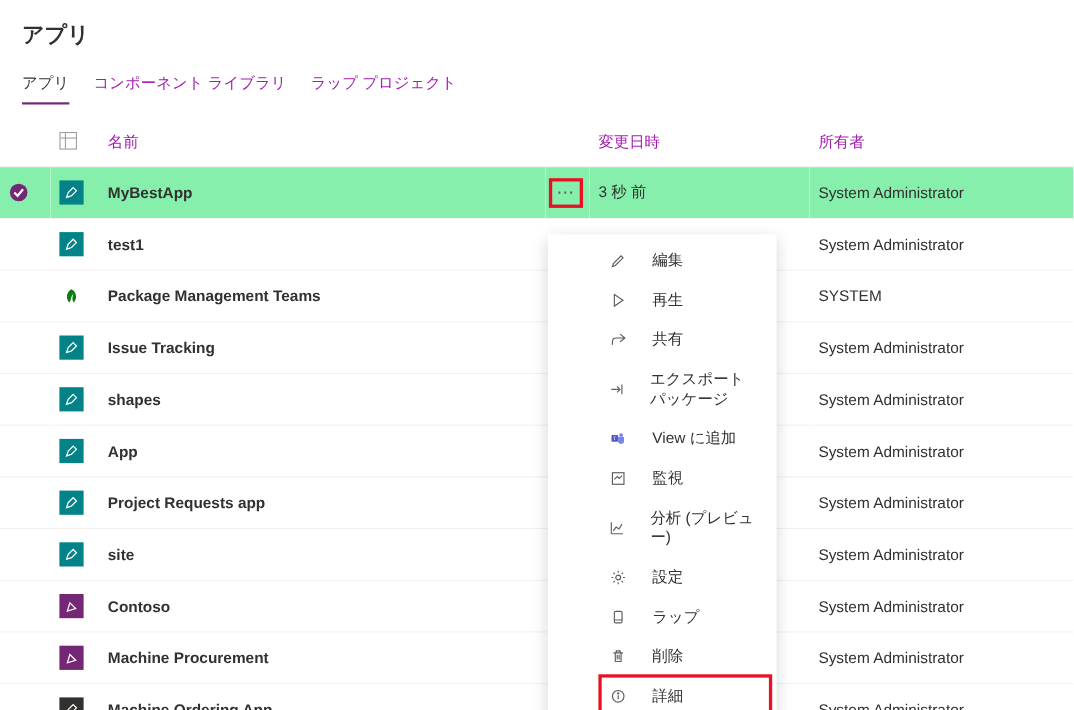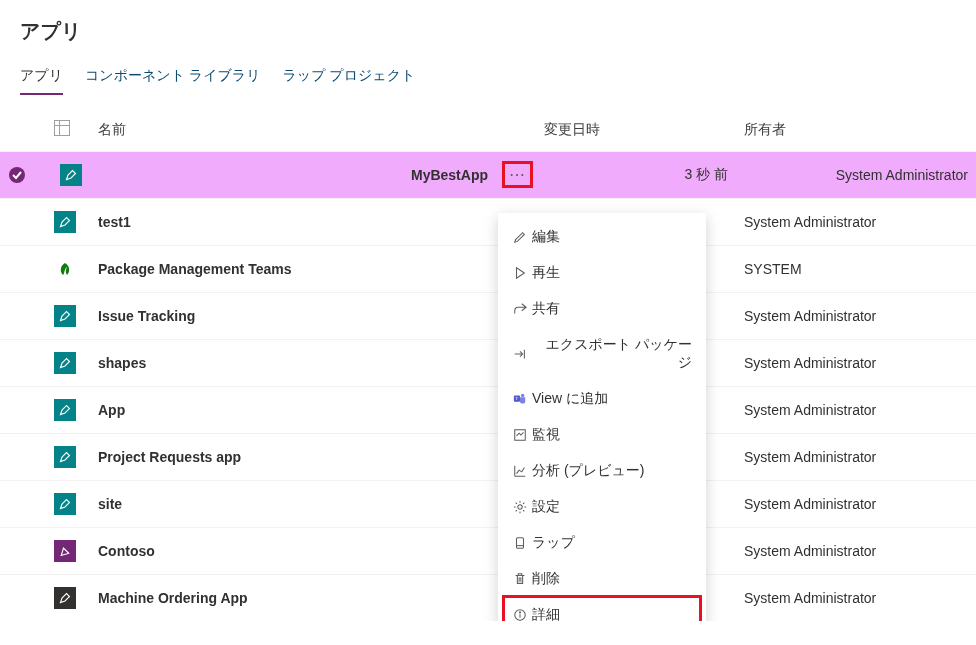--- a/index.html
+++ b/index.html
@@ -1,43 +1,43 @@
 <!DOCTYPE html>
 <html><head>
 <meta charset="utf-8">
 <style>
 * { box-sizing: border-box; margin: 0; padding: 0; }
 body { font-family: "Segoe UI", "Meiryo", sans-serif; font-size: 14px; color: #323130; background: #fff; width: 976px; }
 .page-title { font-size: 20px; font-weight: 600; padding: 18px 20px 8px 20px; }
 .tabs { display: flex; gap: 22px; padding: 8px 20px 0 20px; border-bottom: 1px solid transparent; }
-.tab { padding: 6px 0 10px 0; font-size: 14px; color: #0c4a6e; cursor: pointer; position: relative; }
+.tab { padding: 6px 0 10px 0; font-size: 14px; color: #a21caf; cursor: pointer; position: relative; }
 .tab.active { color: #323130; font-weight: 500; }
 .tab.active::after { content:""; position:absolute; left:0; right:0; bottom:0; height:2px; background:#742774; }
 .table { width: 100%; border-collapse: collapse; margin-top: 12px; }
-.header-row td { color: #404040; font-weight: 400; padding: 12px 8px; font-size: 14px; }
+.header-row td { color: #a21caf; font-weight: 400; padding: 12px 8px; font-size: 14px; }
 .col-check { width: 46px; }
 .col-icon { width: 44px; }
 .col-name { padding-left: 0; }
 .col-actions { width: 40px; }
 .col-modified { width: 200px; }
 .col-owner { width: 240px; margin-left: 40px; }
 .row td { padding: 12px 8px; border-top: 1px solid #f3f2f1; font-size: 14px; color: #323130; vertical-align: middle; }
-.row.selected { background: #f0abfc; position: relative; text-align: right; }
+.row.selected { background: #86efac; position: relative; }
 .name-cell { font-weight: 700; }
 .row.selected .name-cell { font-weight: 600; }
 .app-icon { width: 22px; height: 22px; display:inline-flex; align-items:center; justify-content:center; font-size:11px; color:#fff; }
 .teal { background:#038387; }
 .purple-ic { background:#742774; }
 .dark-ic { background:#323130; }
 .white-ic { background:#fff; color:#107c10; font-size:14px; }
 .check-svg { width:18px; height:18px; }
 .actions { color:#605e5c; font-size:16px; cursor:pointer; letter-spacing:1px; line-height:1; }
 .actions.highlight { outline: 3px solid #e81123; outline-offset: 2px; padding: 0 2px; }
 .context-menu { position:absolute; top:46px; left:-6px; width:208px; background:#fff; box-shadow: 0 4px 14px rgba(0,0,0,0.18); padding: 6px 0; z-index: 100; }
-.menu-item { display:flex; align-items:center; gap:4px; padding: 9px 14px; font-size:14px; color:#323130; cursor:pointer; position:relative; }
+.menu-item { display:flex; align-items:center; gap:23px; padding: 9px 14px; font-size:14px; color:#323130; cursor:pointer; position:relative;margin-left:42px; }
 .menu-icon { width:16px; height:16px; display:inline-flex; align-items:center; justify-content:center; color:#605e5c; }
 .menu-item.highlight::after { content:""; position:absolute; inset:-2px 4px -2px 4px; border:3px solid #e81123; pointer-events:none; }
 .menu-wrap { position: relative; }
 .column-options-icon { width:16px; height:16px; display:inline-block; border:1px solid #a19f9d; position:relative; }
 .column-options-icon::before { content:""; position:absolute; top:0; bottom:0; left:4px; width:1px; background:#a19f9d; }
 .column-options-icon::after { content:""; position:absolute; left:0; right:0; top:4px; height:1px; background:#a19f9d; }
 svg { display:block; }
 </style>
 </head>
 <body>
@@ -269,20 +269,32 @@
               <path d="M3 14 L6 4 L13 11 L3 14 Z"></path>
             </svg>
           </span></td>
         <td class="col-name name-cell">Contoso</td>
         <td class="col-actions"></td>
         <td class="col-modified"></td>
         <td class="col-owner">System Administrator</td>
       </tr>
       <tr class="row">
         <td class="col-check" style="text-align: center;"></td>
+        <td class="col-icon"><span class="app-icon purple-ic">
+            <svg width="12" height="12" viewBox="0 0 16 16" fill="none" stroke="#fff" stroke-width="1.5">
+              <path d="M3 14 L6 4 L13 11 L3 14 Z"></path>
+            </svg>
+          </span></td>
+        <td class="col-name name-cell">Machine Procurement</td>
+        <td class="col-actions"></td>
+        <td class="col-modified"></td>
+        <td class="col-owner">System Administrator</td>
+      </tr>
+      <tr class="row">
+        <td class="col-check" style="text-align: center;"></td>
         <td class="col-icon"><span class="app-icon dark-ic">
             <svg width="12" height="12" viewBox="0 0 16 16" fill="none" stroke="#fff" stroke-width="1.5">
               <path d="M2 14 L4 8 L10 2 L14 6 L8 12 L2 14 Z"></path>
             </svg>
           </span></td>
         <td class="col-name name-cell">Machine Ordering App</td>
         <td class="col-actions">
           <div class="menu-wrap"><span class="actions">⋯</span></div>
         </td>
         <td class="col-modified">2 週間 前</td>

